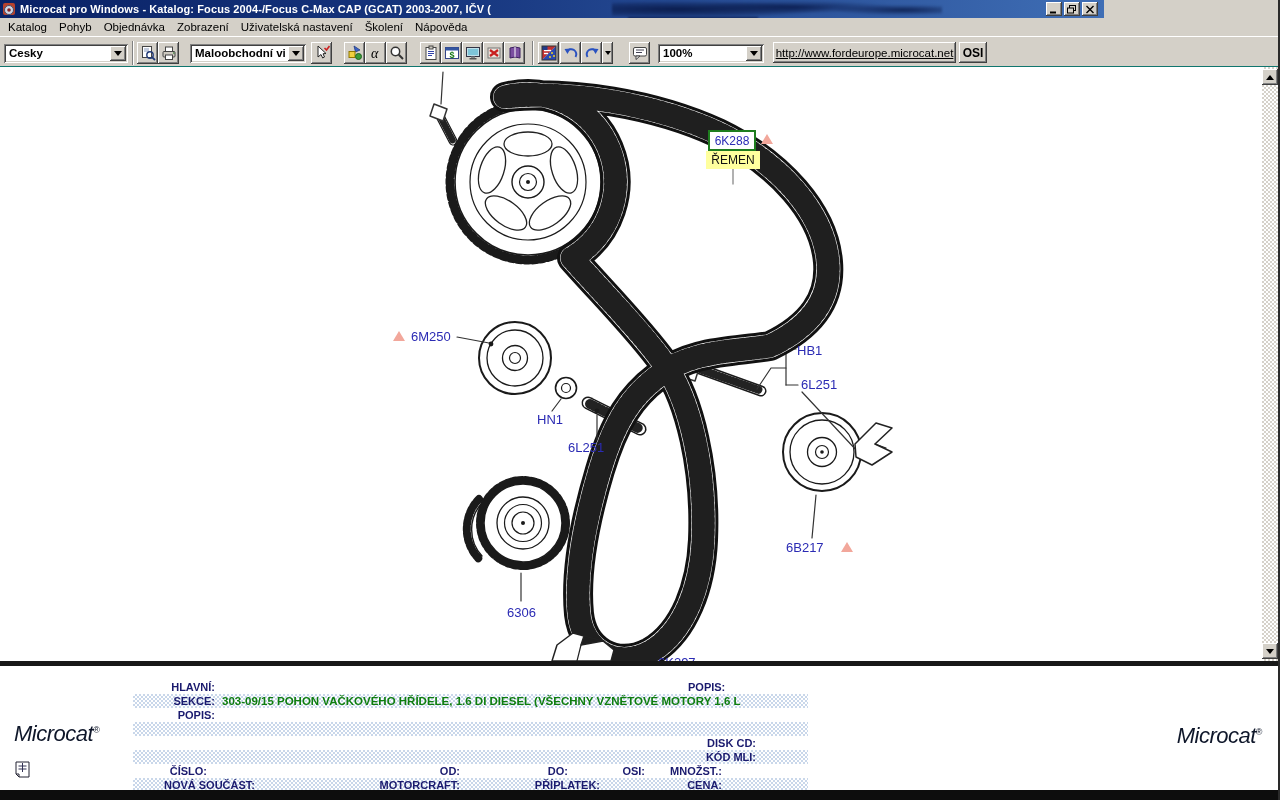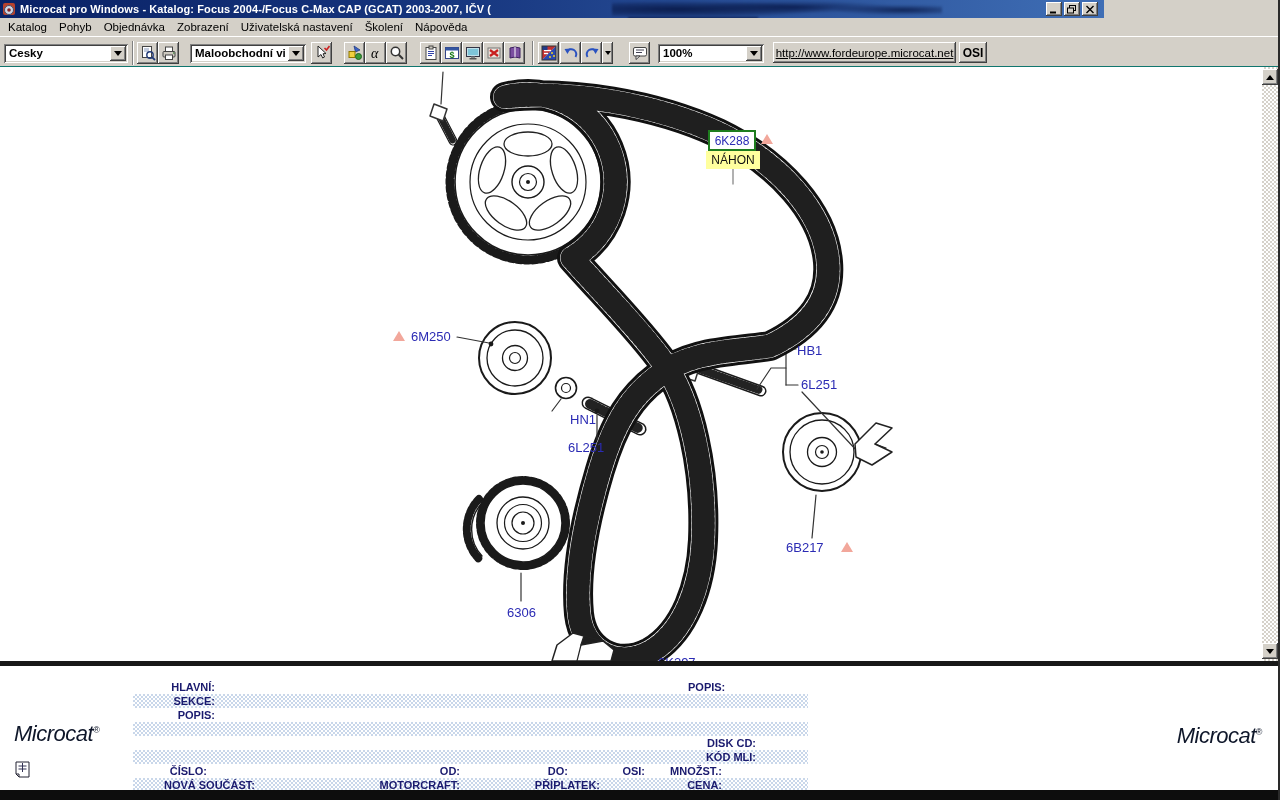--- a/index.html
+++ b/index.html
@@ -405,29 +405,29 @@
           <circle cx="597" cy="411" r="2.4" fill="#1a1a1a" stroke="none"></circle>
         <path d="M521 573 L521 601"></path>
         <path d="M816 495 L812 538"></path>
         <path d="M733 169 L733 184" stroke="#909090" stroke-width="1.4"></path>
       </g>
     </g>
   </svg>
 
   <div class="k6288box">6K288</div>
   <div class="tri-part" style="left:761px;top:67px;"></div>
-  <div class="remenbox">NÁHON</div>
+  <div class="remenbox">ŘEMEN</div>
 
   <div class="tri-part" style="left:393px;top:264px;"></div>
   <span class="plabel" style="left:411px;top:262px;">6M250</span>
 
   <span class="plabel" style="left:797px;top:276px;">HB1</span>
   <span class="plabel" style="left:801px;top:310px;">6L251</span>
 
-  <span class="plabel" style="left:537px;top:345px;margin-left:33px;">HN1</span>
+  <span class="plabel" style="left:537px;top:345px;">HN1</span>
   <span class="plabel" style="left:568px;top:373px;">6L251</span>
 
   <span class="plabel" style="left:507px;top:538px;">6306</span>
 
   <span class="plabel" style="left:786px;top:473px;">6B217</span>
   <div class="tri-part" style="left:841px;top:475px;"></div>
 
   <span class="plabel" style="left:658px;top:588px;">6K297</span>
 </div>
 
@@ -444,20 +444,21 @@
 
   <div class="stripe" style="top:28px;"></div>
   <div class="stripe" style="top:56px;"></div>
   <div class="stripe" style="top:84px;"></div>
   <div class="stripe" style="top:112px;"></div>
 
   <span class="plab r" style="left:133px;top:14px;width:82px;">HLAVNÍ:</span>
   <span class="plab" style="left:688px;top:14px;">POPIS:</span>
 
   <span class="plab r" style="left:133px;top:28px;width:82px;">SEKCE:</span>
+  <span class="pval green" style="left:222px;top:28px;">303-09/15  POHON VAČKOVÉHO HŘÍDELE, 1.6 DI DIESEL (VŠECHNY VZNĚTOVÉ MOTORY 1,6 L</span>
 
   <span class="plab r" style="left:133px;top:42px;width:82px;">POPIS:</span>
 
   <span class="plab r" style="left:688px;top:70px;width:68px;">DISK CD:</span>
   <span class="plab r" style="left:688px;top:84px;width:68px;">KÓD MLI:</span>
 
   <span class="plab r" style="left:133px;top:98px;width:74px;">ČÍSLO:</span>
   <span class="plab r" style="left:400px;top:98px;width:60px;">OD:</span>
   <span class="plab r" style="left:508px;top:98px;width:60px;">DO:</span>
   <span class="plab r" style="left:593px;top:98px;width:52px;">OSI:</span>

